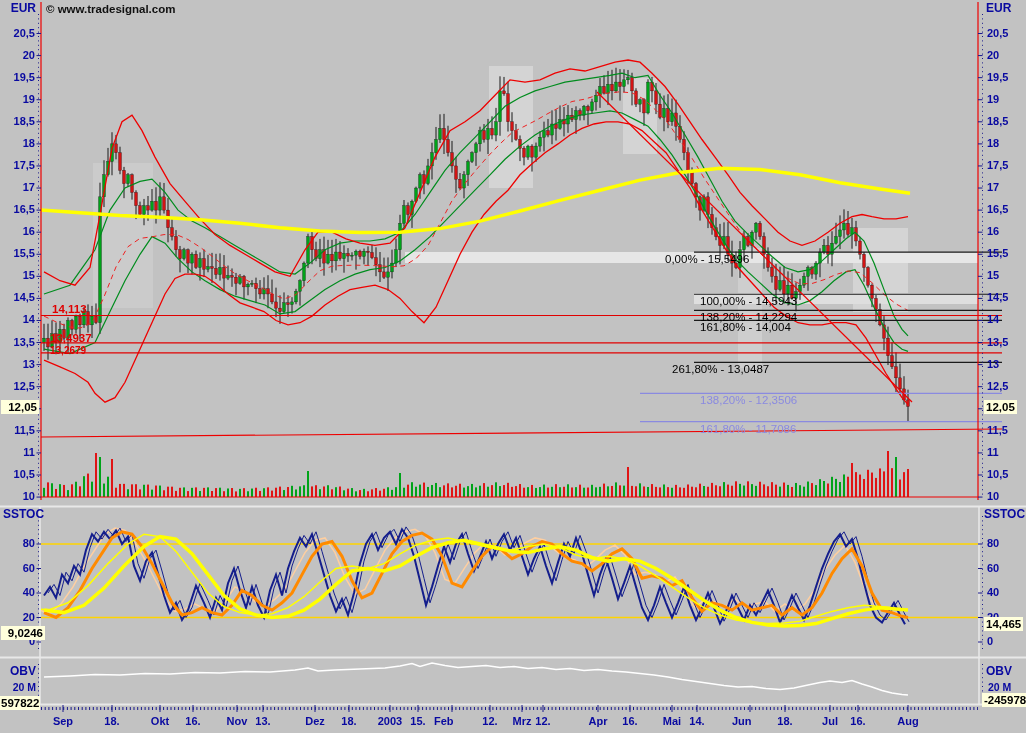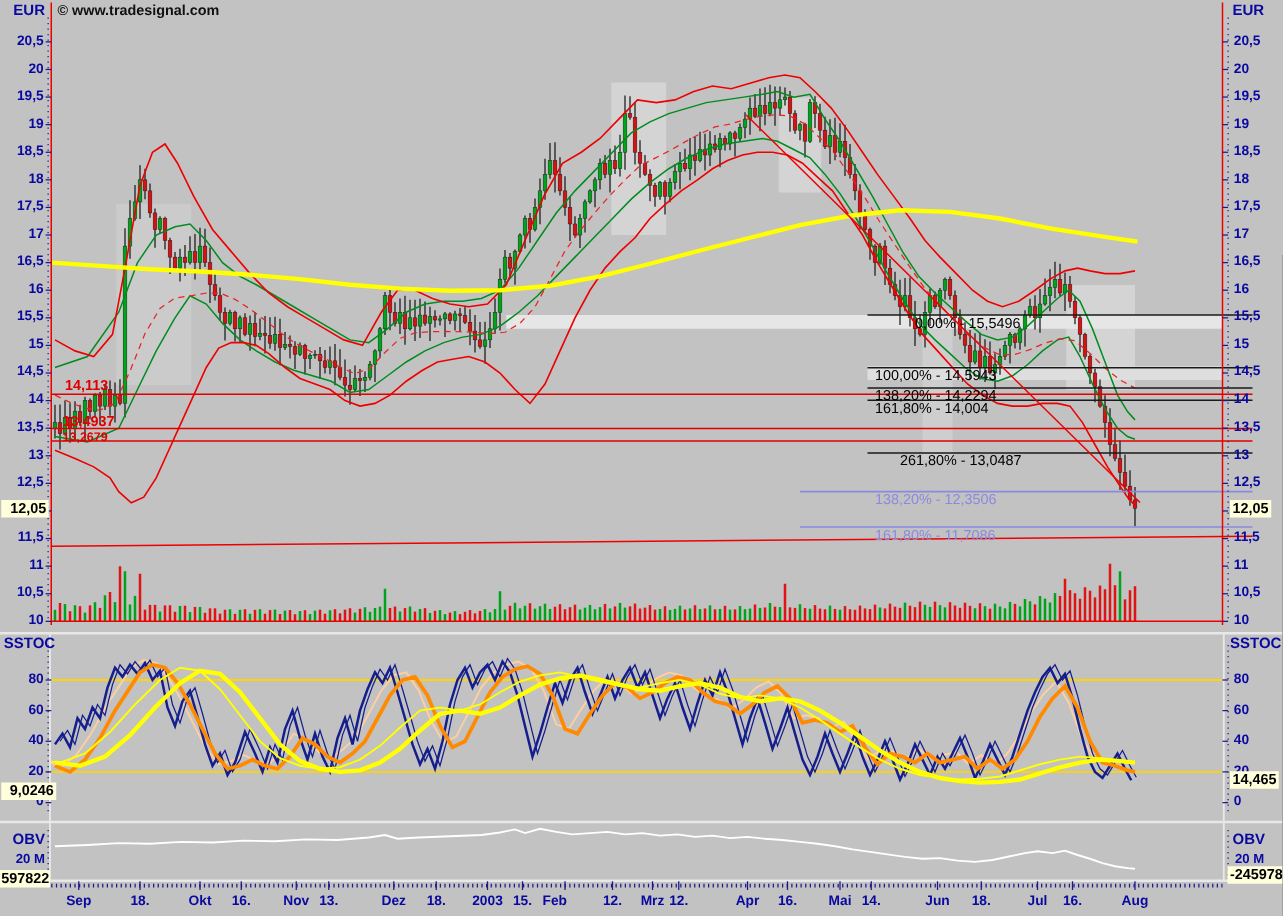--- a/index.html
+++ b/index.html
@@ -890,30 +890,30 @@
       <div class="lbl" style="left: 372px; top: 715px; width: 36px; text-align: center; color: rgb(9, 9, 160); font-weight: 700; font-size: 11px;">2003</div>
       <div class="lbl" style="left: 400px; top: 715px; width: 36px; text-align: center; color: rgb(9, 9, 160); font-weight: 700; font-size: 11px;">15.</div>
       <div class="lbl" style="left: 434px; top: 715px; width: 36px; text-align: left; color: rgb(9, 9, 160); font-weight: 700; font-size: 11px;">Feb</div>
       <div class="lbl" style="left: 472px; top: 715px; width: 36px; text-align: center; color: rgb(9, 9, 160); font-weight: 700; font-size: 11px;">12.</div>
       <div class="lbl" style="left: 504px; top: 715px; width: 36px; text-align: center; color: rgb(9, 9, 160); font-weight: 700; font-size: 11px;">Mrz</div>
       <div class="lbl" style="left: 525px; top: 715px; width: 36px; text-align: center; color: rgb(9, 9, 160); font-weight: 700; font-size: 11px;">12.</div>
       <div class="lbl" style="left: 580px; top: 715px; width: 36px; text-align: center; color: rgb(9, 9, 160); font-weight: 700; font-size: 11px;">Apr</div>
       <div class="lbl" style="left: 612px; top: 715px; width: 36px; text-align: center; color: rgb(9, 9, 160); font-weight: 700; font-size: 11px;">16.</div>
       <div class="lbl" style="left: 654px; top: 715px; width: 36px; text-align: center; color: rgb(9, 9, 160); font-weight: 700; font-size: 11px;">Mai</div>
       <div class="lbl" style="left: 679px; top: 715px; width: 36px; text-align: center; color: rgb(9, 9, 160); font-weight: 700; font-size: 11px;">14.</div>
-      <div class="lbl" style="left: 732px; top: 715px; width: 36px; text-align: center; color: rgb(9, 9, 160); font-weight: 700; font-size: 11px;">Jun</div>
+      <div class="lbl" style="left: 732px; top: 715px; width: 36px; color: rgb(9, 9, 160); font-weight: 700; font-size: 11px;">Jun</div>
       <div class="lbl" style="left: 767px; top: 715px; width: 36px; text-align: center; color: rgb(9, 9, 160); font-weight: 700; font-size: 11px;">18.</div>
       <div class="lbl" style="left: 812px; top: 715px; width: 36px; text-align: center; color: rgb(9, 9, 160); font-weight: 700; font-size: 11px;">Jul</div>
       <div class="lbl" style="left: 840px; top: 715px; width: 36px; text-align: center; color: rgb(9, 9, 160); font-weight: 700; font-size: 11px;">16.</div>
       <div class="lbl" style="left: 890px; top: 715px; width: 36px; text-align: center; color: rgb(9, 9, 160); font-weight: 700; font-size: 11px;">Aug</div>
-      <div class="lbl" style="left: 732px; top: 253.06px; color: rgb(0, 0, 0); font-size: 11.5px;">0,00% - 15,5496</div>
+      <div class="lbl" style="left: 665px; top: 253.06px; color: rgb(0, 0, 0); font-size: 11.5px;">0,00% - 15,5496</div>
       <div class="lbl" style="left: 700px; top: 295.237px; color: rgb(0, 0, 0); font-size: 11.5px;">100,00% - 14,5943</div>
       <div class="lbl" style="left: 700px; top: 311px; color: rgb(0, 0, 0); font-size: 11.5px;">138,20% - 14,2294</div>
       <div class="lbl" style="left: 700px; top: 321.298px; color: rgb(0, 0, 0); font-size: 11.5px;">161,80% - 14,004</div>
-      <div class="lbl" style="left: 720px; top: 363.475px; color: rgb(0, 0, 0); font-size: 11.5px;">261,80% - 13,0487</div>
+      <div class="lbl" style="left: 672px; top: 363.475px; color: rgb(0, 0, 0); font-size: 11.5px;">261,80% - 13,0487</div>
       <div class="lbl" style="left: 700px; top: 394.296px; color: rgb(138, 138, 224); font-size: 11.5px;">138,20% - 12,3506</div>
       <div class="lbl" style="left: 700px; top: 422.64px; color: rgb(138, 138, 224); font-size: 11.5px;">161,80% - 11,7086</div>
       <div class="lbl" style="left: 52px; top: 303px; color: rgb(224, 0, 0); font-weight: 700; font-size: 11.5px;">14,113</div>
       <div class="lbl" style="left: 50px; top: 332px; color: rgb(224, 0, 0); font-weight: 700; font-size: 11.5px;">13,4937</div>
       <div class="lbl" style="left: 50px; top: 345px; color: rgb(224, 0, 0); font-weight: 700; font-size: 10px;">13,2679</div>
     </div>
 
   <span class="lbl navy" style="left:0;top:2px;width:36px;text-align:right;font-size:12px">EUR</span>
   <span class="lbl navy" style="left:986px;top:2px;font-size:12px">EUR</span>
   <span class="lbl copyright">© www.tradesignal.com</span>

